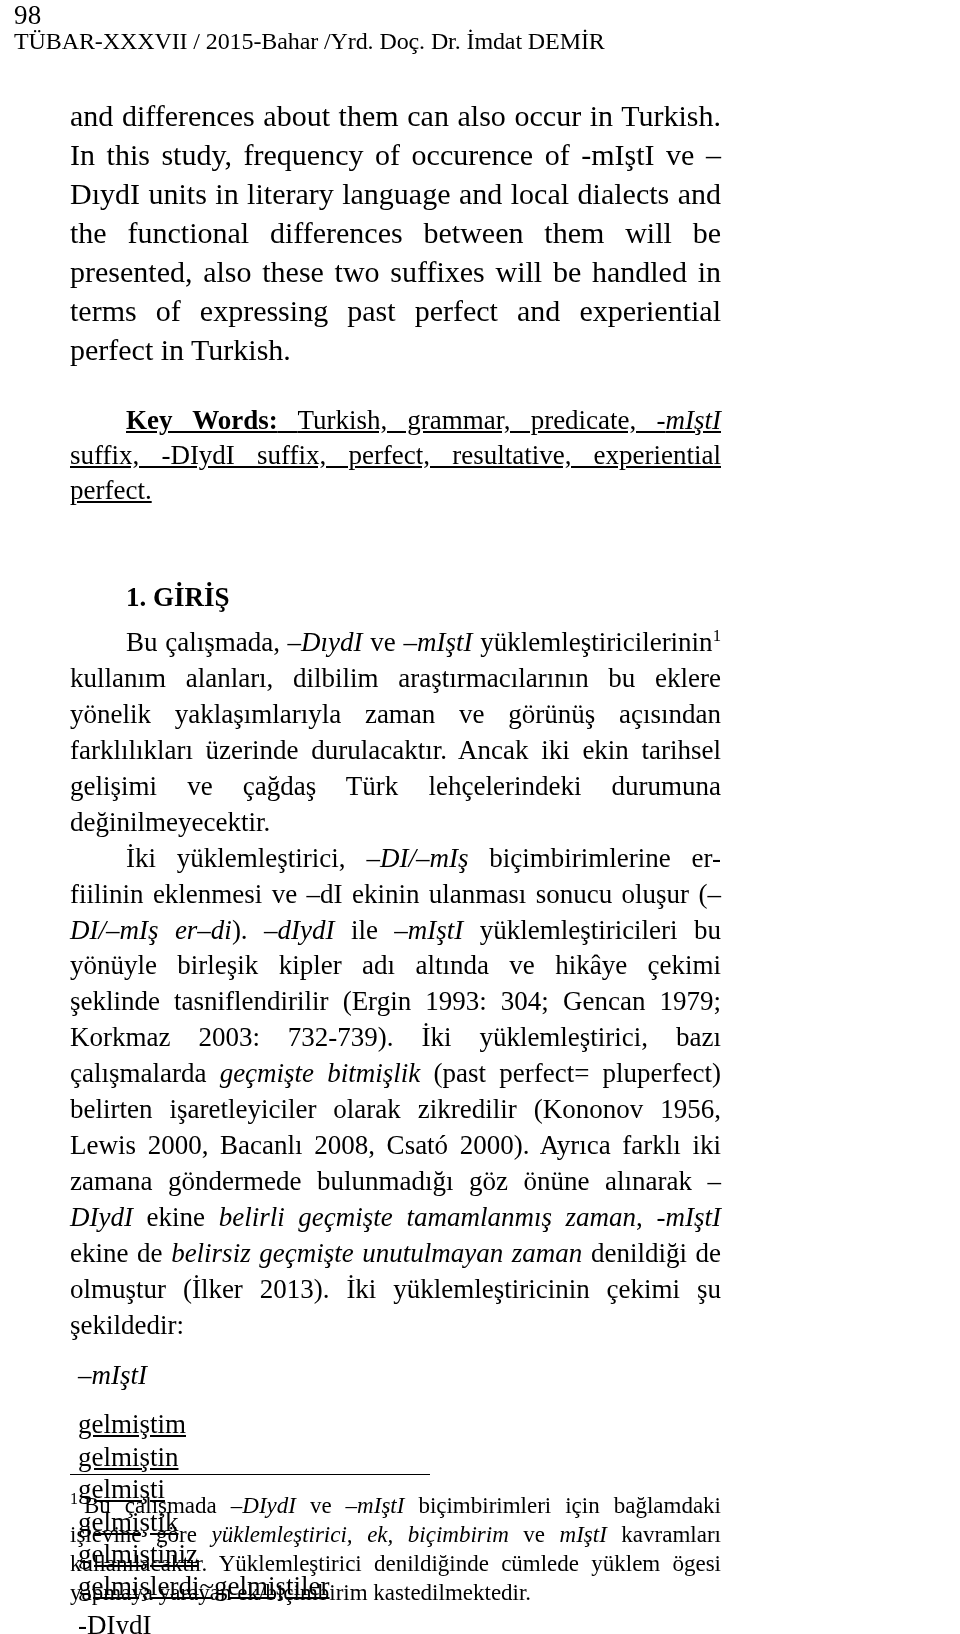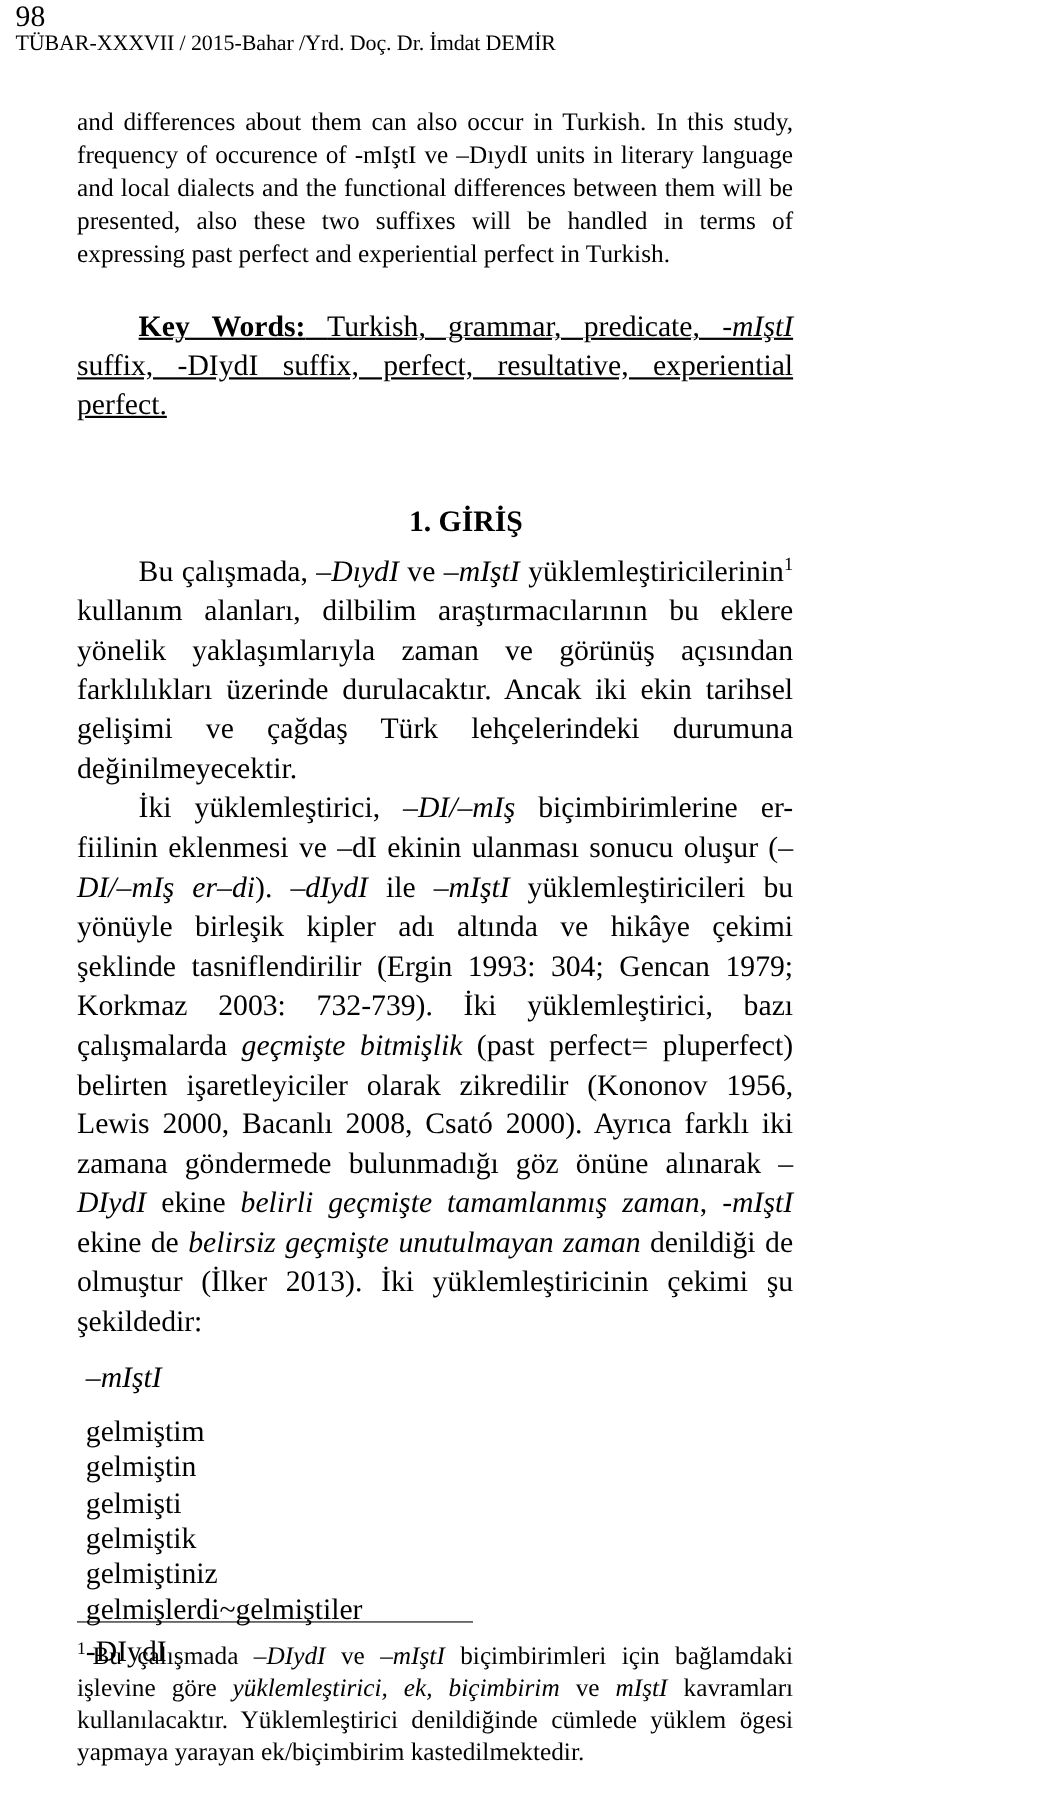--- a/index.html
+++ b/index.html
@@ -27,58 +27,58 @@
     left: 14px;
     top: 2px;
     font-size: 27px;
     line-height: 1;
     letter-spacing: 0.2px;
   }
   .running-head {
     position: absolute;
     left: 14px;
     top: 28px;
-    font-size: 20px;
+    font-size: 24px;
     line-height: 1.12;
     white-space: nowrap;
     letter-spacing: -0.1px;
   }
   .body-block {
     position: absolute;
     left: 70px;
     right: 42px;
     top: 96px;
   }
   p {
     margin: 0;
     font-size: 24.5px;
     line-height: 1.30;
     text-align: justify;
     text-justify: inter-word;
   }
   .abstract-tail {
     text-indent: 0;
-    font-size: 23px;
+    font-size: 30px;
     line-height: 1.30;
   }
   .keywords {
     margin-top: 34px;
     text-indent: 56px;
     font-size: 27px;
     line-height: 1.30;
     text-align: justify;
     text-decoration: underline;
   }
   .keywords b { font-weight: bold; }
   .section-title {
     margin-top: 74px;
     text-indent: 56px;
     font-size: 27px;
     font-weight: bold;
-    text-align: center;
+    text-align: left;
   }
   .main-text {
     margin-top: 12px;
     font-size: 27px;
     line-height: 1.33;
     text-align: justify;
   }
   .main-text p { font-size: 27px; line-height: 1.33; }
   .para { text-indent: 56px; }
   .para + .para { margin-top: 0; }
@@ -94,21 +94,21 @@
     line-height: 1.22;
   }
   .paradigm .head {
     margin-left: 8px;
     font-style: italic;
   }
   .paradigm .forms {
     margin-top: 16px;
     margin-left: 8px;
   }
-  .paradigm .forms div { line-height: 1.20; }
+  .paradigm .forms div { line-height: 1.20; text-decoration: underline; }
   .paradigm .tail {
     margin-top: 6px;
     margin-left: 8px;
   }
   .footnote-rule {
     position: absolute;
     left: 70px;
     top: 1474px;
     width: 360px;
     height: 0;

